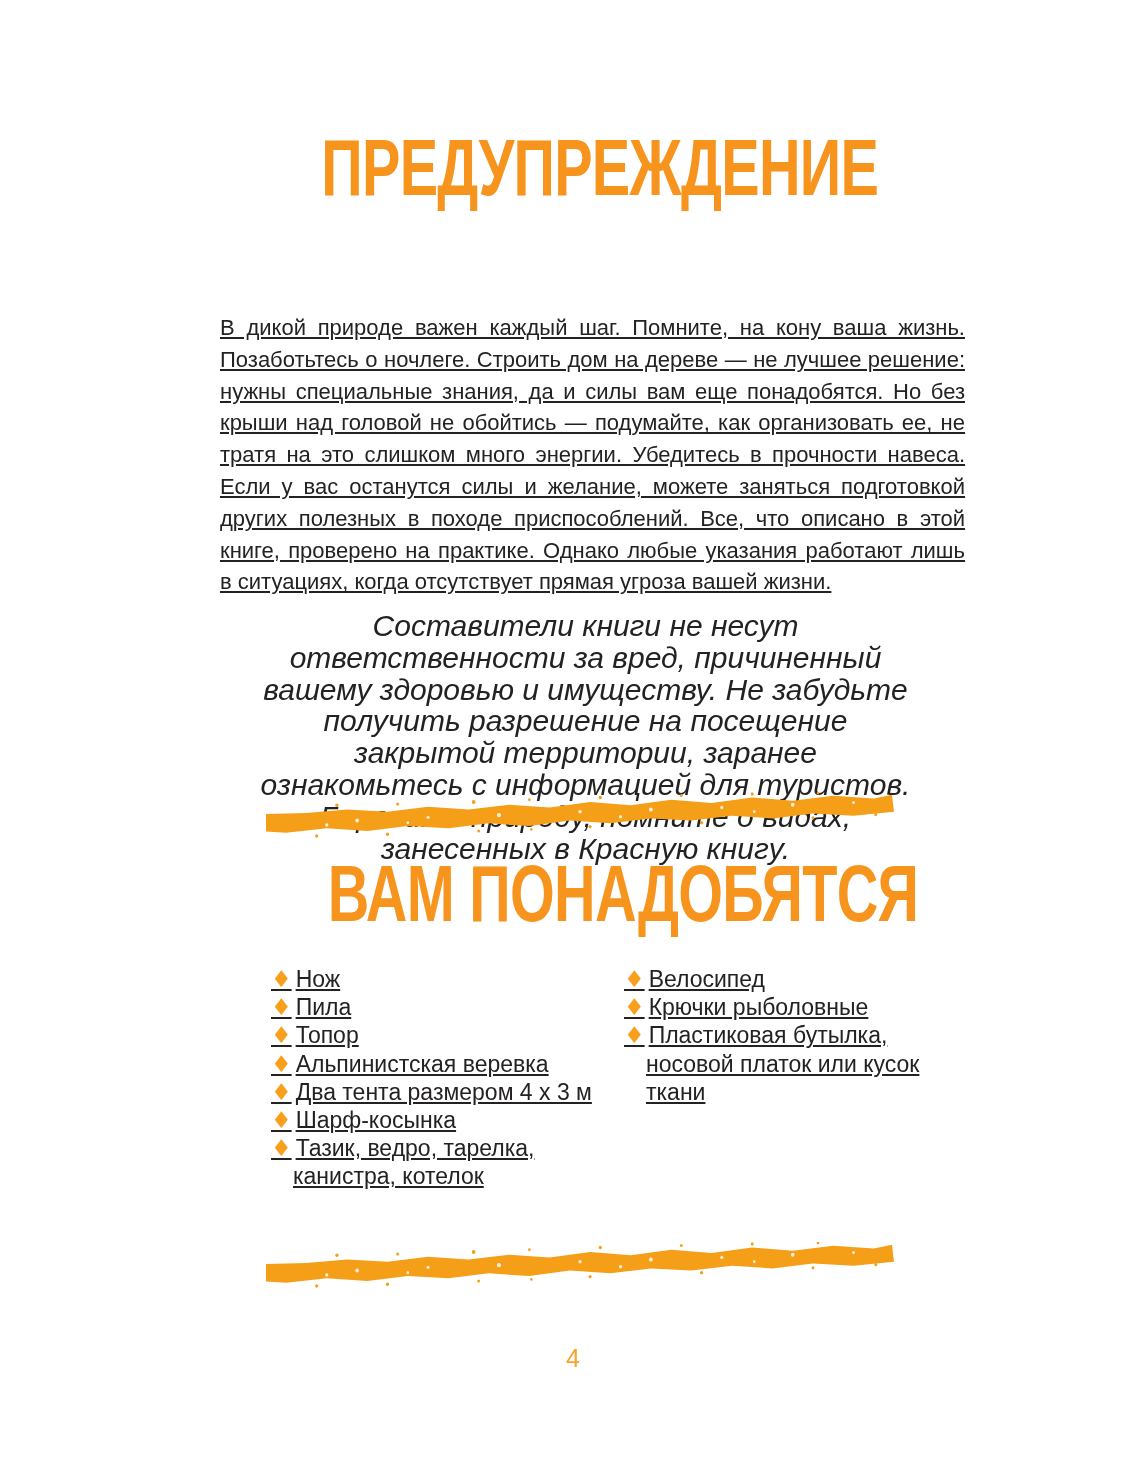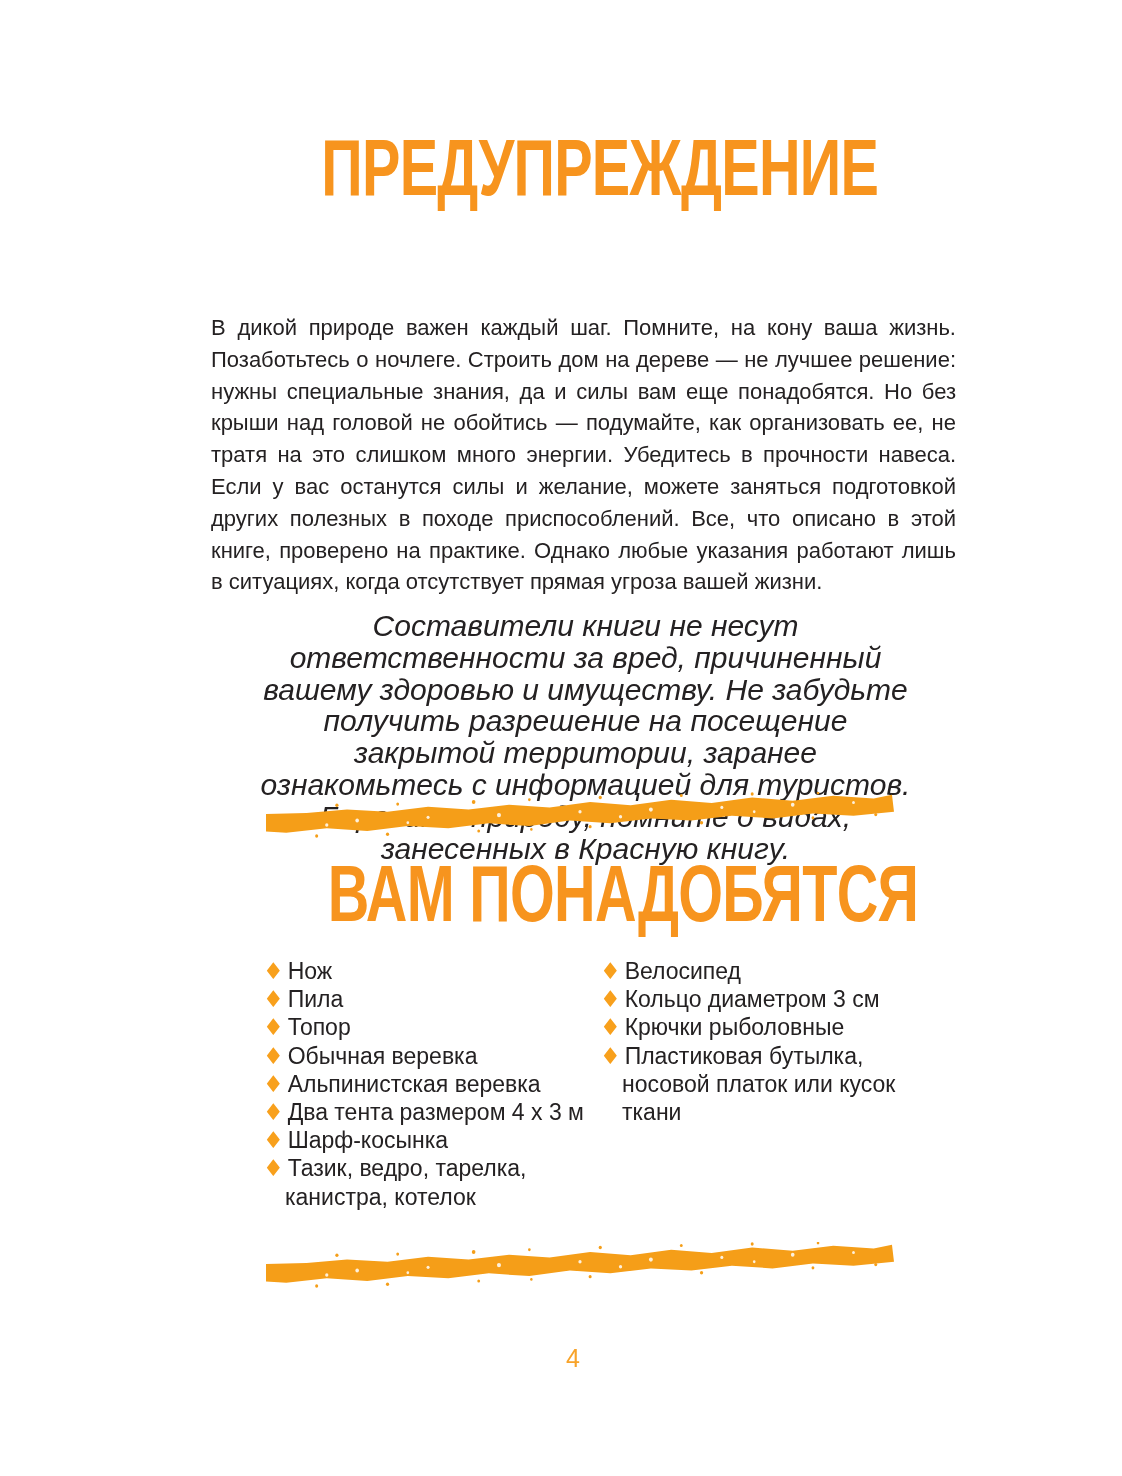--- a/index.html
+++ b/index.html
@@ -27,27 +27,28 @@
     letter-spacing: -1px;
     color: #f7941e;
     transform: scaleX(0.72);
     transform-origin: center;
   }
   .h1-pos { top: 128px; }
   .h2-pos { top: 854px; }
   .body-paragraph {
     position: absolute;
     top: 290px;
-    left: 211px;
+    left: 220px;
     width: 745px;
     font-size: 22px;
     line-height: 31.8px;
     text-align: justify;
     text-align-last: left;
     color: #242122;
+    text-decoration: underline;
   }
   .disclaimer-wrap {
     position: absolute;
     top: 594px;
     left: 213px;
     width: 745px;
   }
   .disclaimer {
     max-width: 655px;
     margin: 16px auto;
@@ -68,25 +69,26 @@
   .divider svg { display: block; width: 100%; height: 100%; }
   .needs-columns {
     position: absolute;
     top: 957px;
     left: 263px;
     width: 680px;
     display: flex;
   }
   .needs-col {
     list-style: none;
-    margin: 0;
+    margin: 8px;
     padding: 0;
     font-size: 23px;
     line-height: 28.2px;
     color: #242122;
+    text-decoration: underline;
   }
   .needs-col.col-1 { width: 337px; }
   .needs-col.col-2 { width: 300px; }
   .needs-col li {
     padding-left: 22px;
     text-indent: -22px;
   }
   .bullet {
     font-family: "DejaVu Sans", sans-serif;
     color: #f8a01c;
@@ -164,29 +166,27 @@
 
   <div class="heading-wrap h2-pos">
     <span class="heading-text">ВАМ ПОНАДОБЯТСЯ</span>
   </div>
 
   <div class="needs-columns">
     <ul class="needs-col col-1">
         <li><span class="bullet">♦</span><span>Нож</span></li>
         <li><span class="bullet">♦</span><span>Пила</span></li>
         <li><span class="bullet">♦</span><span>Топор</span></li>
-        <li><span class="bullet">♦</span><span>Обычная веревка</span></li>
         <li><span class="bullet">♦</span><span>Альпинистская веревка</span></li>
         <li><span class="bullet">♦</span><span>Два тента размером 4 х 3 м</span></li>
         <li><span class="bullet">♦</span><span>Шарф-косынка</span></li>
         <li><span class="bullet">♦</span><span>Тазик, ведро, тарелка, канистра, котелок</span></li>
       </ul>
     <ul class="needs-col col-2">
         <li><span class="bullet">♦</span><span>Велосипед</span></li>
-        <li><span class="bullet">♦</span><span>Кольцо диаметром 3 см</span></li>
         <li><span class="bullet">♦</span><span>Крючки рыболовные</span></li>
         <li><span class="bullet">♦</span><span>Пластиковая бутылка, носовой платок или кусок ткани</span></li>
       </ul>
   </div>
 
   <div class="divider divider-bottom">
     <svg viewBox="0 0 620 50" preserveAspectRatio="none" aria-hidden="true">
       <use href="#brush-stroke"></use>
     </svg>
   </div>

